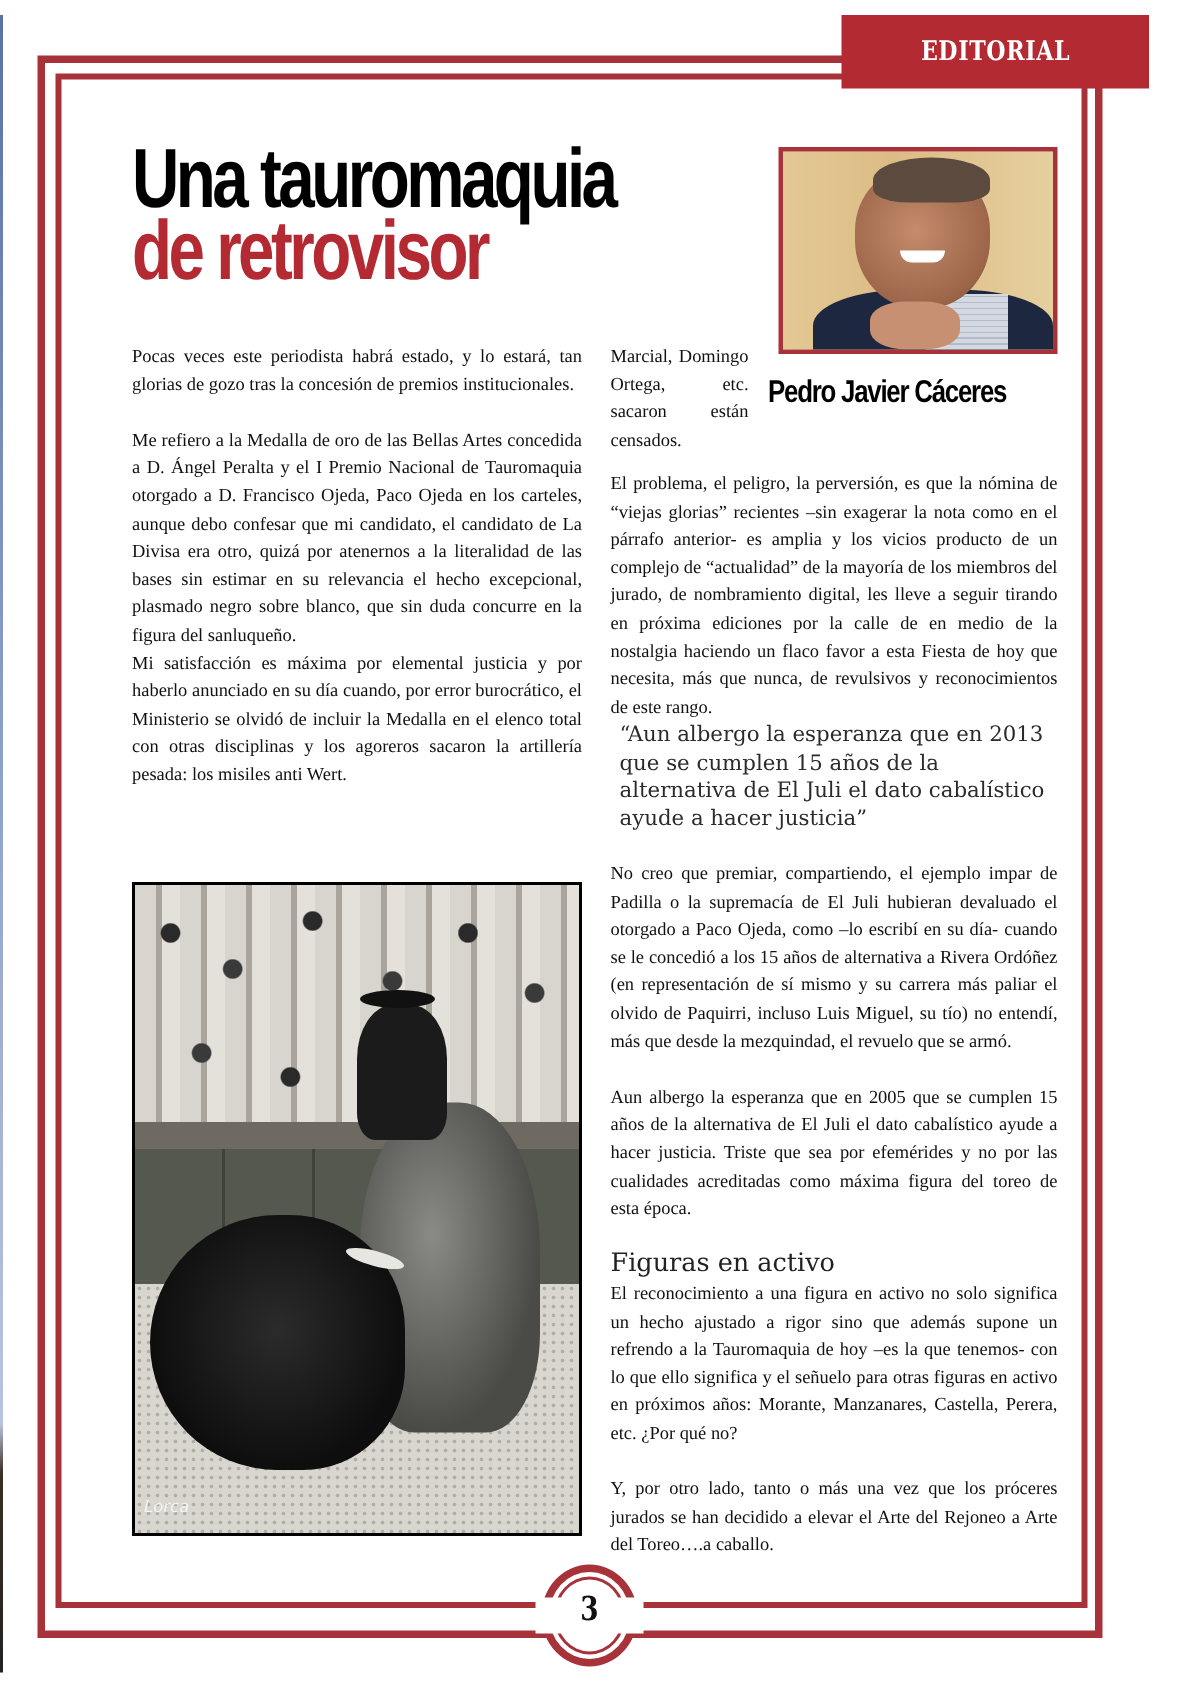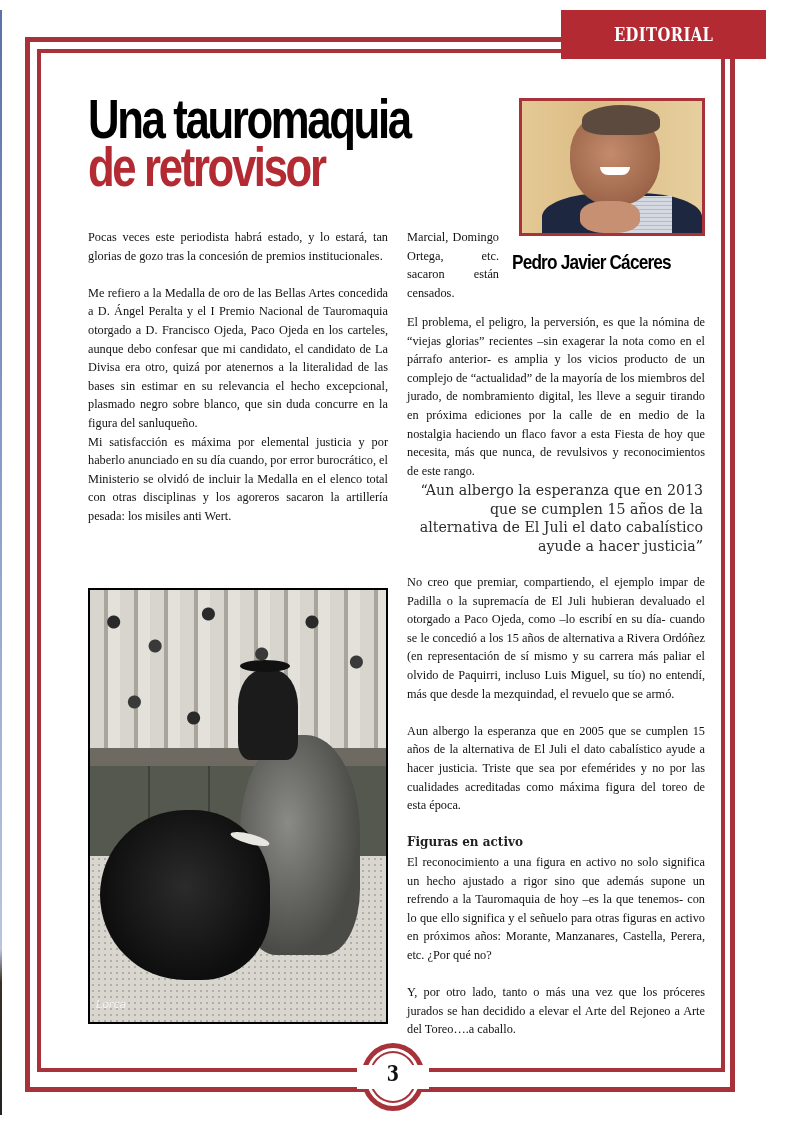--- a/index.html
+++ b/index.html
@@ -53,26 +53,26 @@
     color: #000; letter-spacing: -1px; transform: scaleX(0.82); transform-origin: left; white-space: nowrap; }
 
   
   .col { position: absolute; font-size: 12.3px; line-height: 18.6px; text-align: justify; color: #111; }
   .col p { margin-bottom: 18.6px; }
   .col p.tight { margin-bottom: 0; }
   .col-left { left: 88px; top: 228px; width: 300px; }
   .col-right-narrow { left: 407px; top: 228px; width: 92px; }
   .col-right { left: 407px; top: 313px; width: 298px; }
 
-  .pullquote { position: absolute; left: 413px; top: 481px; width: 290px; text-align: right;
+  .pullquote { position: absolute; left: 413px; top: 481px; width: 290px; text-align: left;
     font-family: "DejaVu Serif", serif; font-size: 14.2px; line-height: 18.5px; color: #2b2b2b; }
 
   .col-right-2 { left: 407px; top: 573px; width: 298px; }
 
-  .subhead { font-family: "DejaVu Serif", serif; font-weight: bold; font-size: 12px; color: #222;
+  .subhead { font-family: "DejaVu Serif", serif; font-weight: normal; font-size: 17px; color: #222;
     margin-bottom: 1px; }
 
   
   .bull-photo { position: absolute; left: 88px; top: 588px; width: 300px; height: 436px;
     border: 2px solid #000; overflow: hidden; background: #0c4a6e; }
   .bull-photo .crowd { position: absolute; left: 0; top: 0; width: 100%; height: 160px;
     background:
       radial-gradient(circle at 8% 20%, #2a2a2a 0 6px, transparent 7px),
       radial-gradient(circle at 22% 35%, #3a3a3a 0 6px, transparent 7px),
       radial-gradient(circle at 40% 15%, #2a2a2a 0 6px, transparent 7px),

